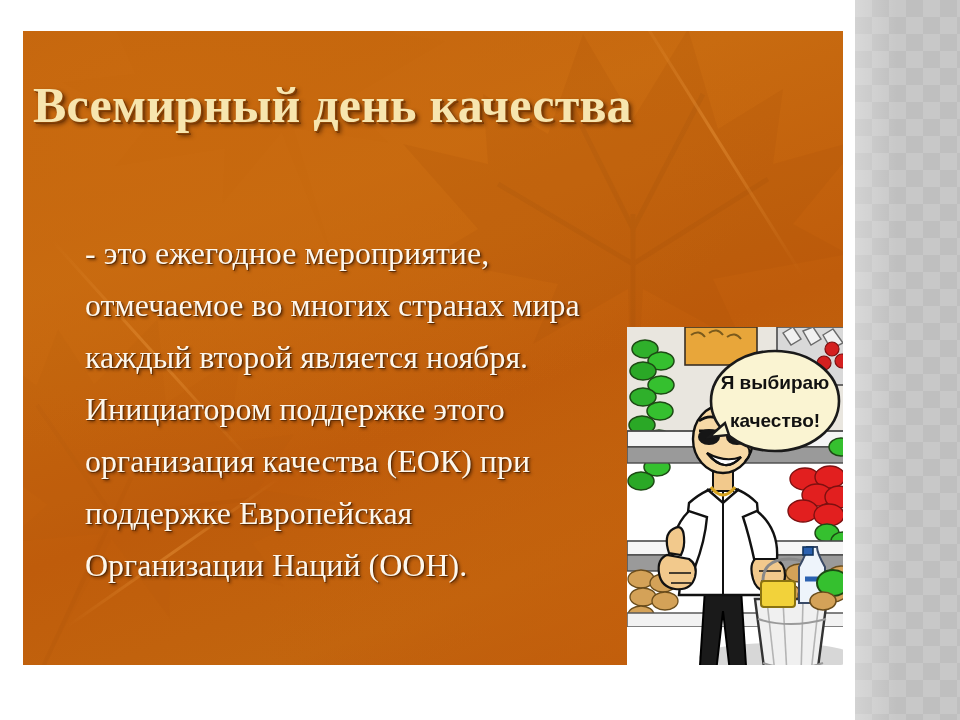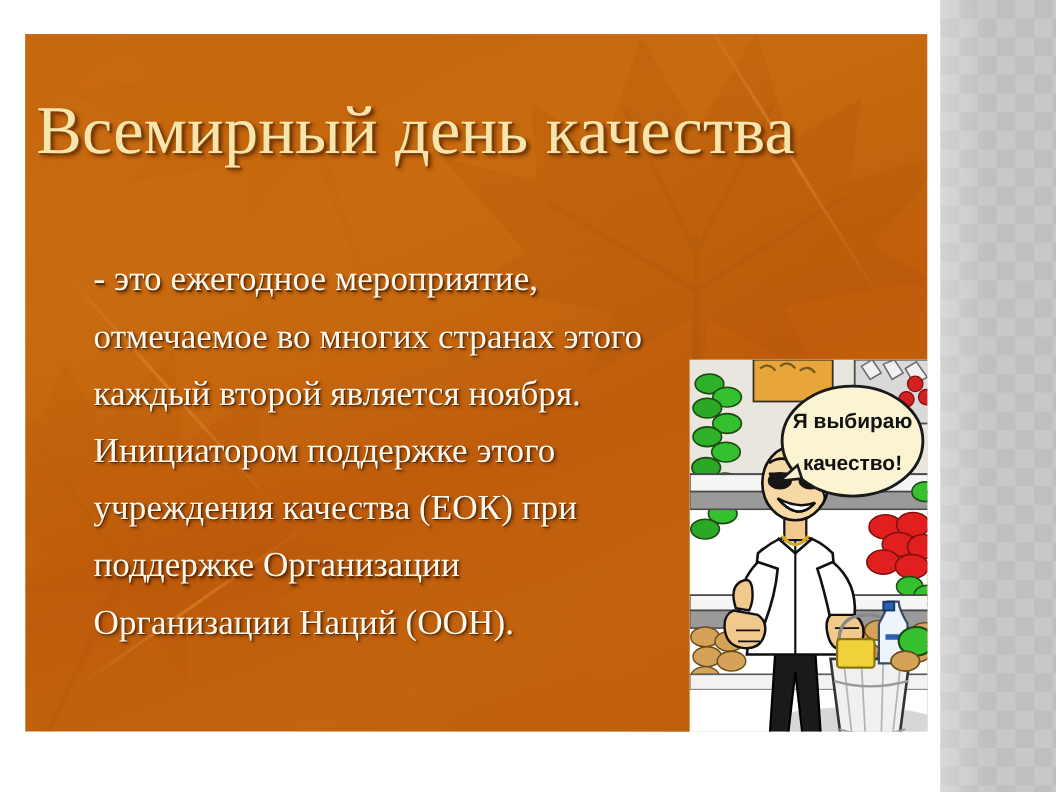--- a/index.html
+++ b/index.html
@@ -68,23 +68,23 @@
     pointer-events:none;
     height: 3px;
   }
 
   
   #slide-title {
     position: absolute;
     left: 10px;
     top: 14px;
     width: 640px;
-    font-size: 62px;
+    font-size: 50px;
     line-height: 1.05;
-    font-weight: 400;
+    font-weight: 700;
     color: #f7e5ae;
     letter-spacing: .2px;
     white-space: nowrap;
     text-shadow:
       1px 1px 0 #8a4406,
       2px 2px 0 #7a3a05,
       3px 3px 4px rgba(60,24,2,.70);
   }
 
   
@@ -158,25 +158,25 @@
   </div>
 
   <div class="streak" style="left:-20px; top:320px; width:300px; transform:rotate(48deg);"></div>
   <div class="streak" style="left:20px; top:520px; width:260px; transform:rotate(-35deg);"></div>
   <div class="streak" style="left:520px; top:100px; width:340px; transform:rotate(58deg);"></div>
 
   <h1 id="slide-title">Всемирный день качества</h1>
 
   <div id="body-text">
     <span class="ln">- это ежегодное мероприятие,</span>
-    <span class="ln">отмечаемое во многих странах этого</span>
+    <span class="ln">отмечаемое во многих странах мира</span>
     <span class="ln">каждый второй является ноября.</span>
     <span class="ln">Инициатором поддержке этого</span>
-    <span class="ln">учреждения качества (ЕОК) при</span>
-    <span class="ln">поддержке Организации</span>
+    <span class="ln">организация качества (ЕОК) при</span>
+    <span class="ln">поддержке Европейская</span>
     <span class="ln">Организации Наций (ООН).</span>
   </div>
 
   <div id="cartoon">
     <svg viewBox="0 0 222 360" xmlns="http://www.w3.org/2000/svg">
       <defs>
         <clipPath id="frame">
             <rect x="0" y="0" width="222" height="360"></rect>
           </clipPath>
       </defs>

